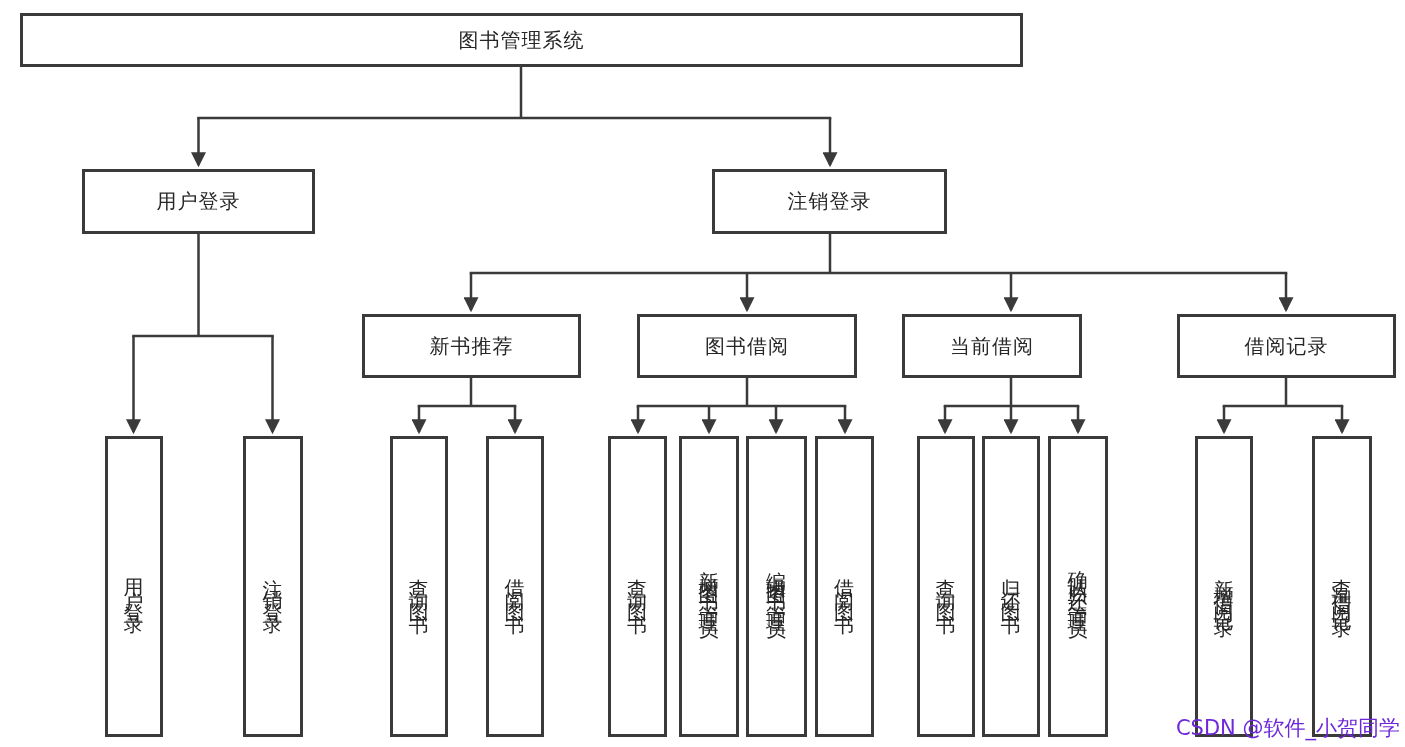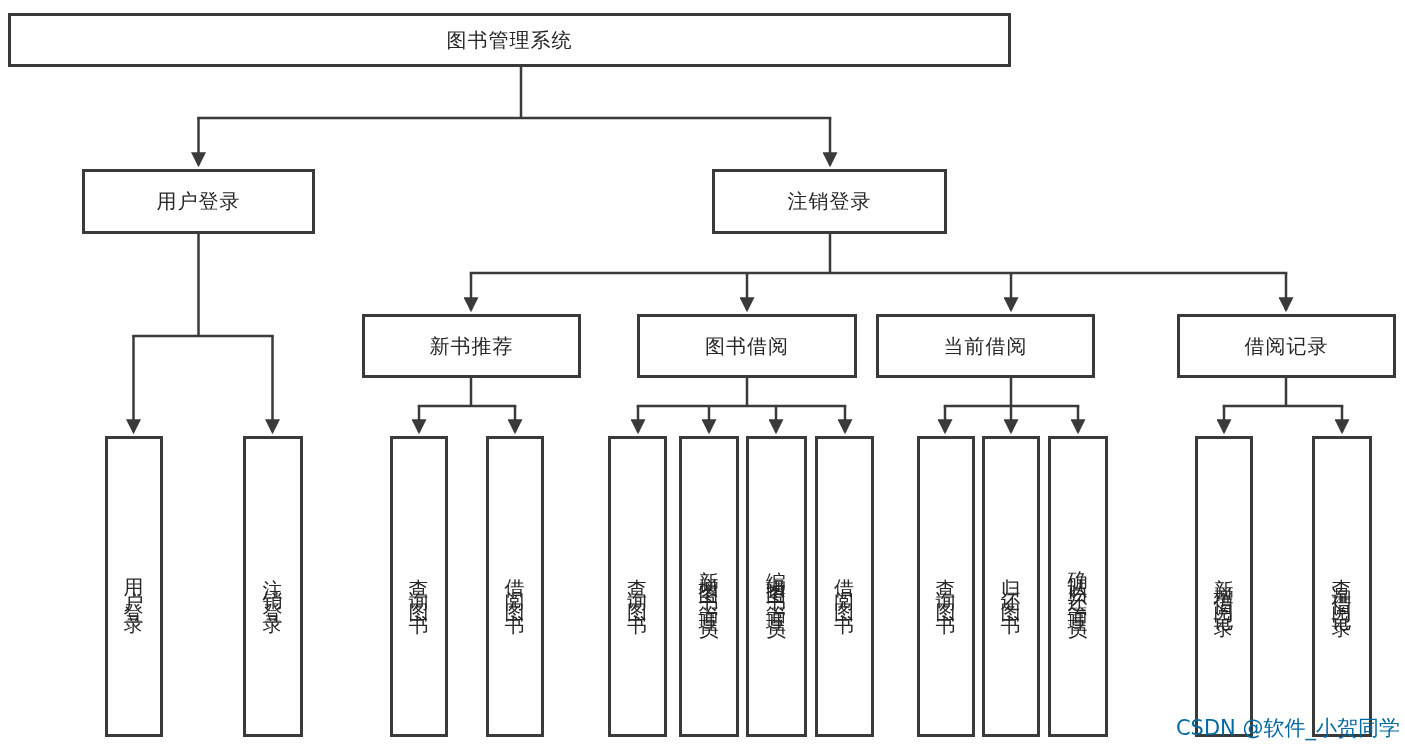--- a/index.html
+++ b/index.html
@@ -17,41 +17,41 @@
     box-sizing: border-box;
     background: #ffffff;
     border: 3px solid #3a3a3a;
     display: flex;
     align-items: center;
     justify-content: center;
     color: #262626;
     z-index: 1;
   }
   .hlabel { font-size: 20px; letter-spacing: 1px; white-space: nowrap; }
-  .root-box  { left: 8px;  top: 13px;  width: 1003px; height: 54px; }
+  .root-box  { left: 20px;  top: 13px;  width: 1003px; height: 54px; }
   .lvl2      { top: 169px; height: 65px; }
   .lvl3      { top: 314px; height: 64px; }
   .leaf      { top: 436px; height: 301px; }
   .vtext {
     writing-mode: vertical-rl;
     text-orientation: mixed;
     font-size: 20px;
     line-height: 1.1;
   }
   .sp-a { letter-spacing: 12px; }  
   .sp-b { letter-spacing: 8px; }   
   .sp-c { letter-spacing: 7px; }   
   .watermark {
     position: absolute;
     left: 1150px;
     top: 714px;
     width: 250px;
     text-align: right;
     font-size: 21px;
-    color: #0369a1;
+    color: #6d28d9;
     z-index: 2;
     white-space: nowrap;
   }
 </style>
 </head>
 <body>
 
 <div class="canvas">
 
   <svg class="connectors" width="1405" height="747" viewBox="0 0 1405 747">
@@ -109,21 +109,21 @@
   <div class="box lvl2" style="left:712px;width:235px;">
     <span class="hlabel">注销登录</span>
   </div>
 
   <div class="box lvl3" style="left:637px;width:220px;">
     <span class="hlabel">图书借阅</span>
   </div>
   <div class="box lvl3" style="left:362px;width:219px;">
     <span class="hlabel">新书推荐</span>
   </div>
-  <div class="box lvl3" style="left:876px;width:219px;">
+  <div class="box lvl3" style="left:902px;width:180px;">
     <span class="hlabel">当前借阅</span>
   </div>
   <div class="box lvl3" style="left:1177px;width:219px;">
     <span class="hlabel">借阅记录</span>
   </div>
 
   <div class="box leaf" style="left:105px;width:58px;">
     <span class="vtext sp-a">用户登录</span>
   </div>
   <div class="box leaf" style="left:243px;width:60px;">

